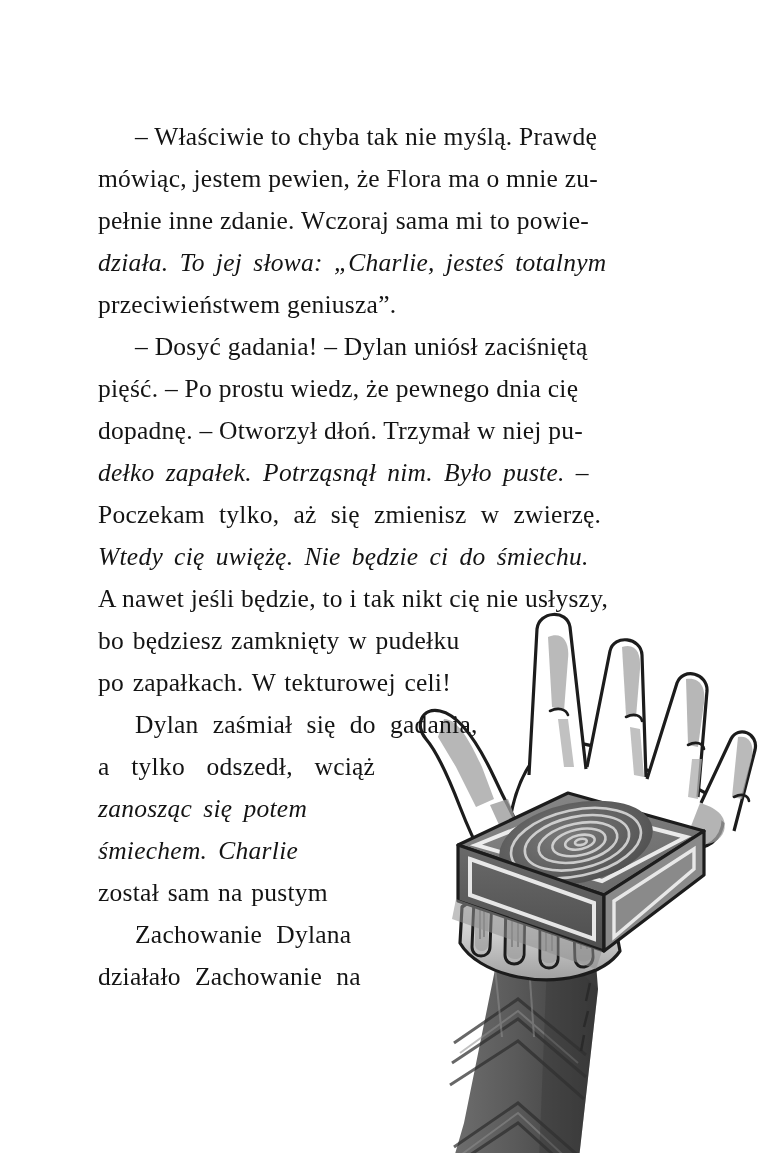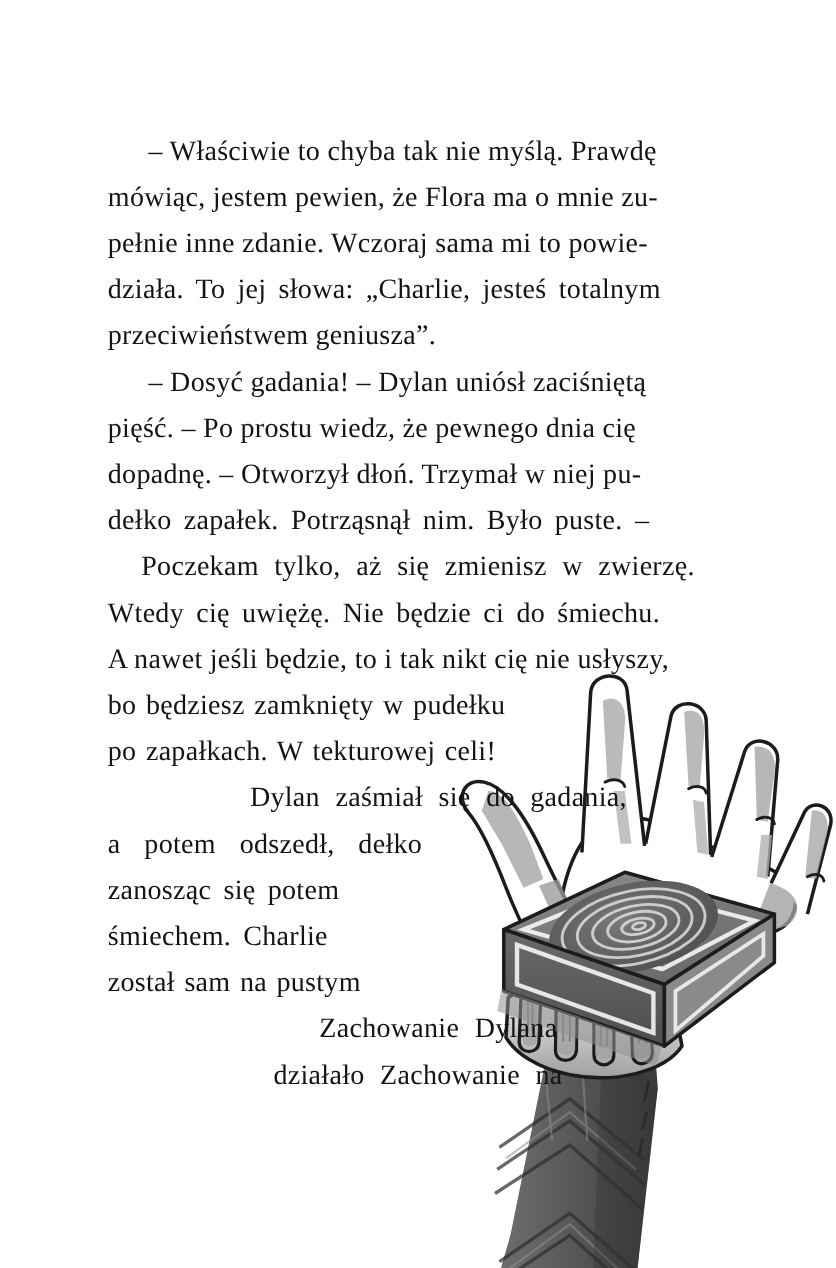--- a/index.html
+++ b/index.html
@@ -31,22 +31,22 @@
     height: 42px;
     line-height: 42px;
     font-size: 25.5px;
     white-space: nowrap;
     letter-spacing: 0.01em;
     color: #141414;
   }
   .text-line.indent { padding-left: 37px; }
   
   .ws1 { word-spacing: 2.0px; }
-  .ws2 { word-spacing: 4.5px; }
-  .ws3 { word-spacing: 7.5px; text-align: center; }
+  .ws2 { word-spacing: 4.5px; font-style: italic; }
+  .ws3 { word-spacing: 7.5px; }
   .ws5 { word-spacing: 15px; }
 
   
   #illustration {
     position: absolute;
     left: 398px;
     top: 575px;
     width: 362px;
     height: 578px;
     z-index: 1;
@@ -71,21 +71,21 @@
     <div class="text-line">pięść. – Po prostu wiedz, że pewnego dnia cię</div>
     <div class="text-line">dopadnę. – Otworzył dłoń. Trzymał w niej pu-</div>
     <div class="text-line ws2">dełko zapałek. Potrząsnął nim. Było puste. –</div>
     <div class="text-line ws3">Poczekam tylko, aż się zmienisz w zwierzę.</div>
     <div class="text-line ws2">Wtedy cię uwiężę. Nie będzie ci do śmiechu.</div>
     <div class="text-line">A nawet jeśli będzie, to i tak nikt cię nie usłyszy,</div>
     <div class="text-line ws1">bo będziesz zamknięty w pudełku</div>
     <div class="text-line ws1">po zapałkach. W tekturowej celi!</div>
 
     <div class="text-line indent ws3">Dylan zaśmiał się do gadania,</div>
-    <div class="text-line ws5">a potem odszedł, dełko</div>
+    <div class="text-line ws5">a tylko odszedł, wciąż</div>
     <div class="text-line ws2">zanosząc się potem</div>
     <div class="text-line ws2">śmiechem.  Charlie</div>
     <div class="text-line ws1">został sam na pustym</div>
 
     <div class="text-line indent ws3">Zachowanie  Dylana</div>
     <div class="text-line ws3">działało  Zachowanie  na</div>
 
   </div>
 
   <div id="illustration">

